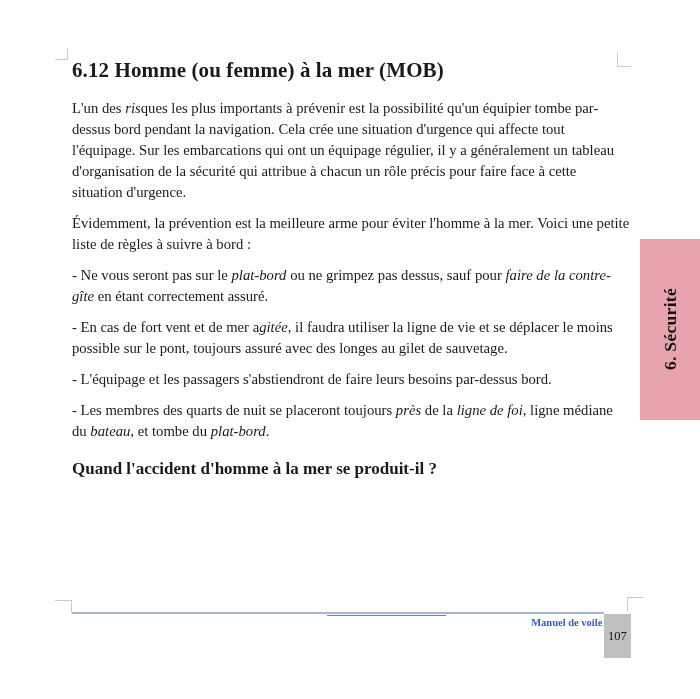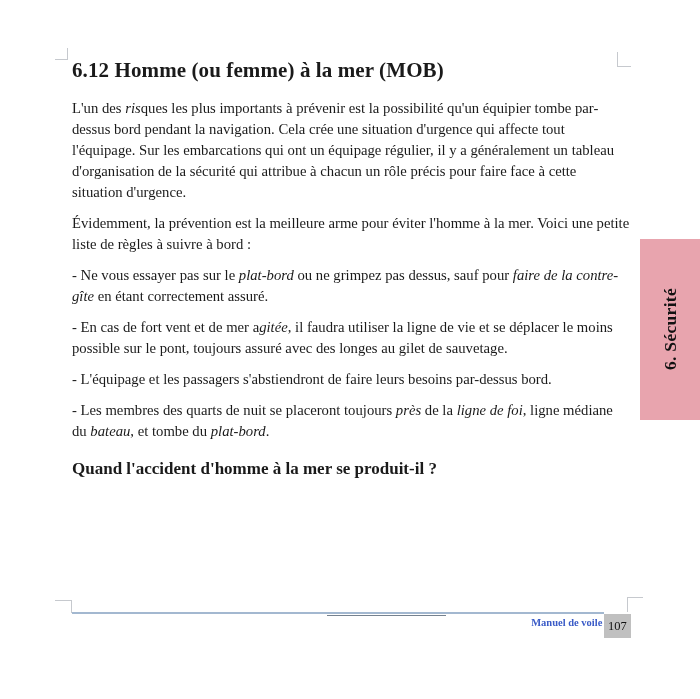--- a/index.html
+++ b/index.html
@@ -61,39 +61,39 @@
   .footer-rule{position:absolute;left:72px;top:612px;width:532px;height:2px;background:var(--footer-rule);}
   .footer-rule-dark{position:absolute;left:327px;top:615px;width:119px;height:1px;background:var(--footer-rule-dark);}
   .footer-title{
     position:absolute;left:72px;top:616px;width:558px;
     text-align:right;font-size:10.5px;font-weight:bold;
     color:var(--footer-link);line-height:14px;
   }
   .page-number{
     position:absolute;left:604px;top:614px;
     background:var(--pagenum-bg);
-    font-size:12.5px;line-height:16px;padding:4px 4px;color:#111;
+    font-size:12.5px;line-height:16px;padding:14px 4px;color:#111;
   }
 </style>
 </head>
 <body>
 
 <div class="canvas">
 
   <div class="crop tl"></div>
   <div class="crop tr"></div>
   <div class="crop bl"></div>
   <div class="crop br"></div>
 
   <div class="content">
     <h1>6.12 Homme (ou femme) à la mer (MOB)</h1>
     <div>
         <p><span>L'un des </span><i>ris</i><span>ques les plus importants à prévenir est la possibilité qu'un équipier tombe par-dessus bord pendant la navigation. Cela crée une situation d'urgence qui affecte tout l'équipage. Sur les embarcations qui ont un équipage régulier, il y a généralement un tableau d'organisation de la sécurité qui attribue à chacun un rôle précis pour faire face à cette situation d'urgence.</span></p>
         <p><span>Évidemment, la prévention est la meilleure arme pour éviter l'homme à la mer. Voici une petite liste de règles à suivre à bord :</span></p>
-        <p><span>- Ne vous essayer pas sur le </span><i>plat-bord</i><span> ou ne grimpez pas dessus, sauf pour </span><i>faire de la contre-gîte</i><span> en étant correctement assuré.</span></p>
+        <p><span>- Ne vous seront pas sur le </span><i>plat-bord</i><span> ou ne grimpez pas dessus, sauf pour </span><i>faire de la contre-gîte</i><span> en étant correctement assuré.</span></p>
         <p><span>- En cas de fort vent et de mer a</span><i>gitée</i><span>, il faudra utiliser la ligne de vie et se déplacer le moins possible sur le pont, toujours assuré avec des longes au gilet de sauvetage.</span></p>
         <p><span>- L'équipage et les passagers s'abstiendront de faire leurs besoins par-dessus bord.</span></p>
         <p><span>- Les membres des quarts de nuit se placeront toujours </span><i>près</i><span> de la </span><i>ligne de foi</i><span>, ligne médiane du </span><i>bateau</i><span>, et tombe du </span><i>plat-bord</i><span>.</span></p>
         <h2><span>Quand l'accident d'homme à la mer se produit-il ?</span></h2>
       </div>
   </div>
 
   <div class="chapter-tab">
     <span class="label">6. Sécurité</span>
   </div>

